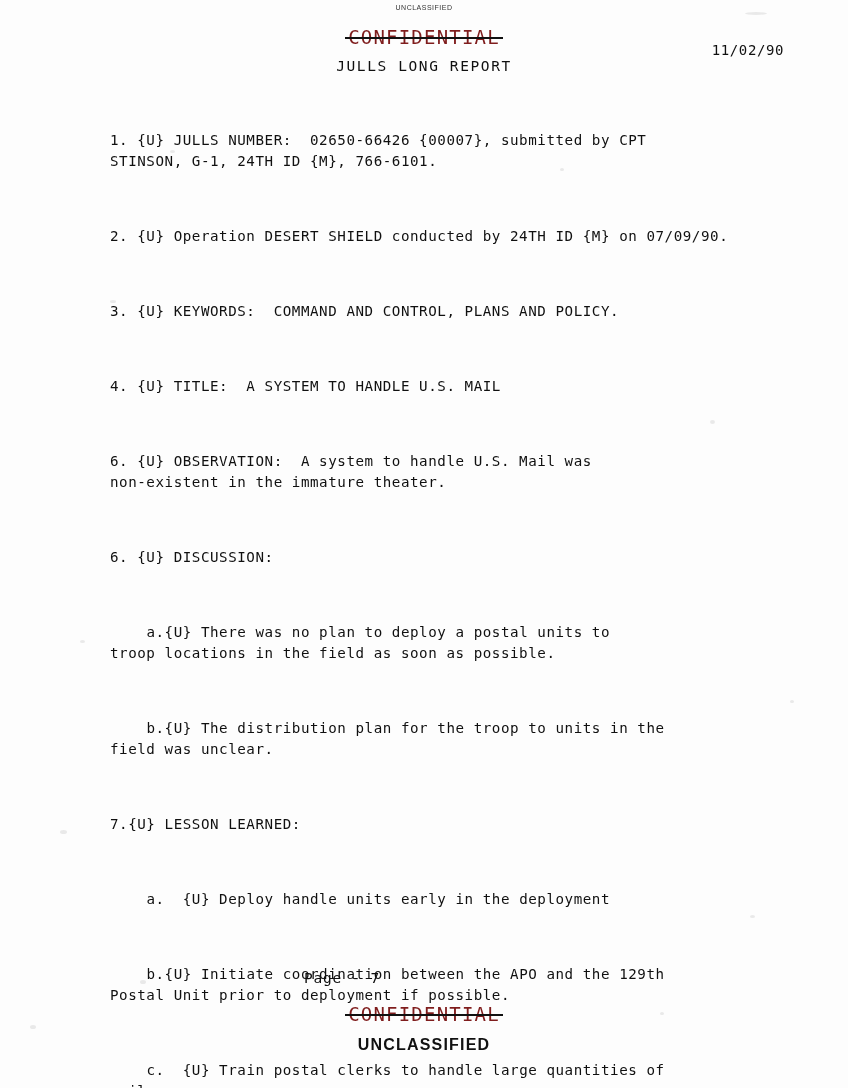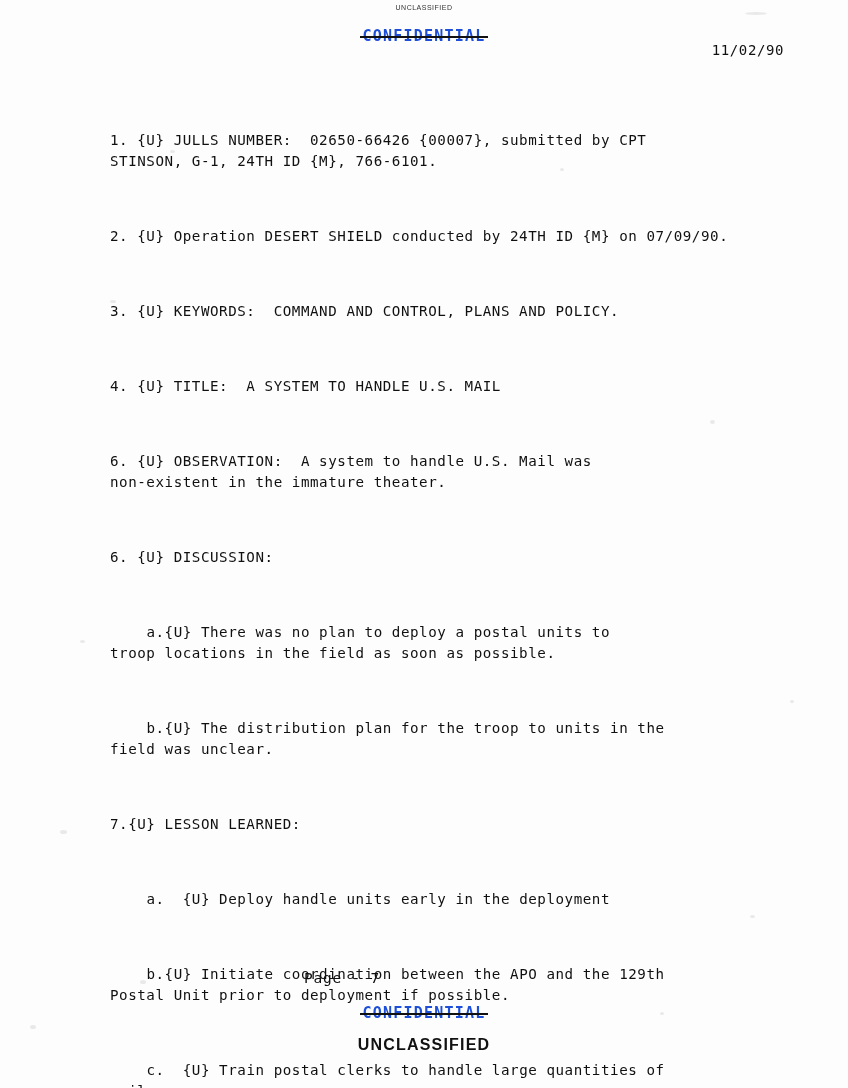--- a/index.html
+++ b/index.html
@@ -37,26 +37,26 @@
     width: 848px;
     text-align: center;
     font-family: "Liberation Sans", sans-serif;
     font-size: 7px;
     letter-spacing: .5px;
     color: #333;
   }
 
   .classif {
     font-family: "DejaVu Sans Mono", monospace;
-    font-size: 15px;
-    font-weight: bold;
+    font-size: 19px;
+    font-weight: normal;
     letter-spacing: 1.2px;
     position: relative;
     display: inline-block;
-    color: #1d4ed8;
+    color: #7f1d1d;
   }
   .classif::after {
     content: "";
     position: absolute;
     left: -3px;
     right: -3px;
     top: 52%;
     height: 2px;
     background: #111;
   }
@@ -152,20 +152,21 @@
   <div class="speck" style="left:745px;top:12px;width:22px;height:3px;"></div>
 
   <div class="top-unclass">UNCLASSIFIED</div>
 
   <div class="classif-top">
     <span class="classif">CONFIDENTIAL</span>
   </div>
 
   <div class="date">11/02/90</div>
 
+  <div class="doc-title">JULLS LONG REPORT</div>
 
   <div class="body-text">
     <p class="para">1. {U} JULLS NUMBER:  02650-66426 {00007}, submitted by CPT
 STINSON, G-1, 24TH ID {M}, 766-6101.</p>
     <p class="para">2. {U} Operation DESERT SHIELD conducted by 24TH ID {M} on 07/09/90.</p>
     <p class="para">3. {U} KEYWORDS:  COMMAND AND CONTROL, PLANS AND POLICY.</p>
     <p class="para">4. {U} TITLE:  A SYSTEM TO HANDLE U.S. MAIL</p>
     <p class="para">6. {U} OBSERVATION:  A system to handle U.S. Mail was
 non-existent in the immature theater.</p>
     <p class="para">6. {U} DISCUSSION:</p>

